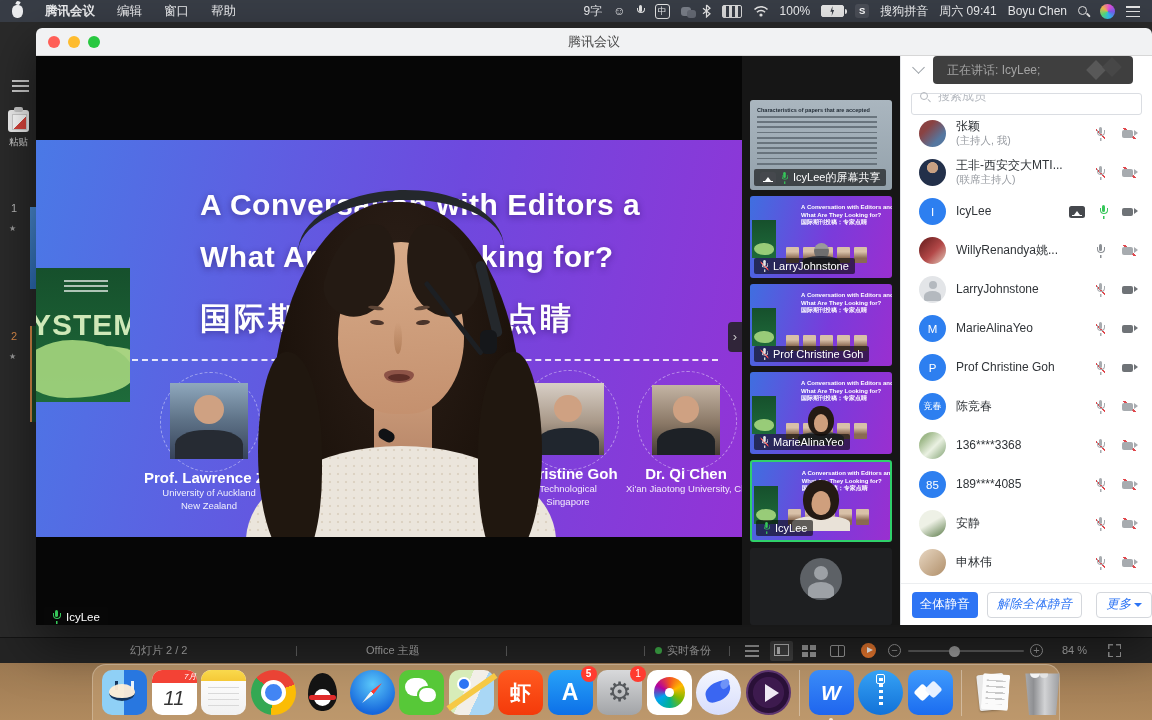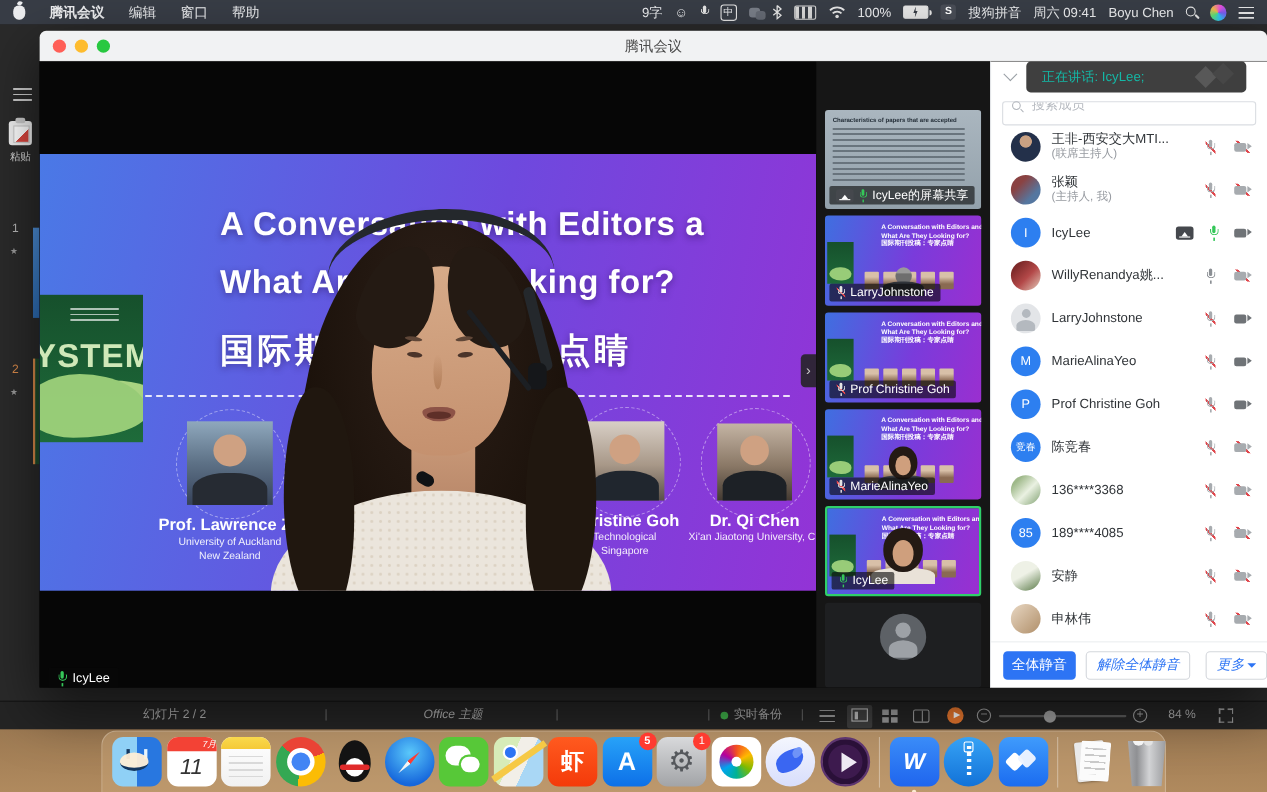--- a/index.html
+++ b/index.html
@@ -201,21 +201,21 @@
   .wom .wb{border-radius:45% 45% 0 0;margin:-4px auto 0;}
   .t6av{position:absolute;left:50px;top:10px;width:42px;height:42px;border-radius:50%;background:#5d6166;overflow:hidden;}
   .t6av::before{content:"";position:absolute;left:14px;top:8px;width:14px;height:14px;border-radius:50%;background:#9da1a6;}
   .t6av::after{content:"";position:absolute;left:8px;top:24px;width:26px;height:16px;border-radius:50% 50% 0 0;background:#9da1a6;}
   
   .panel{position:absolute;left:864px;top:28px;width:252px;height:569px;background:#fff;border-left:1px solid #e3e5e8;
     box-sizing:border-box;}
   .chev{position:absolute;left:13px;top:7px;width:8px;height:8px;border-right:1.6px solid #9aa0a6;
     border-bottom:1.6px solid #9aa0a6;transform:rotate(45deg);}
   .toast{position:absolute;left:32px;top:0;width:200px;height:28px;background:rgba(48,48,48,.93);border-radius:4px;
-    display:flex;align-items:center;padding-left:14px;box-sizing:border-box;color:#14b8a6;font-size:12px;overflow:hidden;}
+    display:flex;align-items:center;padding-left:14px;box-sizing:border-box;color:#a3a3a3;font-size:12px;overflow:hidden;}
   .dmd{position:absolute;width:14px;height:14px;background:#585858;transform:rotate(45deg);}
   .srch{position:absolute;left:10px;top:30px;width:231px;height:22px;}
   .srch input{width:100%;height:100%;border:1px solid #dadde2;border-radius:3px;box-sizing:border-box;
     padding:0 6px 16px 26px;font-size:12px;color:#14532d;outline:none;font-family:"Liberation Sans",sans-serif;}
   .srch input::placeholder{color:#b6bac0;}
   .smg{position:absolute;left:9px;top:6px;width:10px;height:10px;}
   .smg::before{content:"";position:absolute;left:0;top:0;width:6px;height:6px;border:1.4px solid #b3b7bd;border-radius:50%;}
   .smg::after{content:"";position:absolute;left:7px;top:7.6px;width:4px;height:1.4px;background:#b3b7bd;
     border-radius:1px;transform:rotate(45deg);}
   .plist{position:absolute;left:0;top:58px;width:100%;height:469px;overflow:hidden;}
@@ -380,21 +380,21 @@
     <span class="snum" style="top:180px;">1</span>
     <span class="sstar" style="top:202px;">★</span>
     <span class="sliv1"></span>
     <span class="snum sel" style="top:308px;">2</span>
     <span class="sstar" style="top:330px;">★</span>
     <span class="sliv2"></span>
 
     <div class="pptbar">
       <span class="it" style="left:130px;">幻灯片 2 / 2</span>
       <span class="it psep" style="left:295px;">|</span>
-      <span class="it" style="left:385px;font-style:italic;">Office 主题</span>
+      <span class="it" style="left:366px;">Office 主题</span>
       <span class="it psep" style="left:505px;">|</span>
       <span class="it psep" style="left:643px;">|</span>
       <span class="gdot" style="left:655px;"></span>
       <span class="it" style="left:667px;">实时备份</span>
       <span class="it psep" style="left:728px;">|</span>
       <span class="vi vi1" style="position:absolute;left:745px;top:7px;"></span>
       <span class="vih" style="left:770px;"><span class="vi vi2"></span></span>
       <span class="vi vi3" style="position:absolute;left:802px;top:7px;"></span>
       <span class="vi vi4" style="position:absolute;left:830px;top:7px;"></span>
       <span class="pplay" style="left:861px;"></span>
@@ -615,35 +615,35 @@
         <span class="dmd" style="right:30px;top:7px;"></span>
         <span class="dmd" style="right:14px;top:4px;background:#474747;"></span>
       </div>
       <div class="srch">
         <span class="smg"></span>
         <input type="text" placeholder="搜索成员" style="">
       </div>
 
       <div class="plist">
         <div class="prow">
+          <span class="pav av-zhang"></span>
+          <div class="pcol">
+              <span class="pname">张颖</span>
+              <span class="psub">(主持人, 我)</span>
+            </div>
+          <div class="rics">
+              <span class="mic gr mt"></span>
+              <span class="cam off mt"></span>
+            </div>
+        </div>
+        <div class="prow">
           <span class="pav av-wang"></span>
           <div class="pcol">
               <span class="pname">王非-西安交大MTI...</span>
               <span class="psub">(联席主持人)</span>
-            </div>
-          <div class="rics">
-              <span class="mic gr mt"></span>
-              <span class="cam off mt"></span>
-            </div>
-        </div>
-        <div class="prow">
-          <span class="pav av-zhang"></span>
-          <div class="pcol">
-              <span class="pname">张颖</span>
-              <span class="psub">(主持人, 我)</span>
             </div>
           <div class="rics">
               <span class="mic gr mt"></span>
               <span class="cam off mt"></span>
             </div>
         </div>
         <div class="prow">
           <span class="pav blue">I</span>
           <div class="pcol">
               <span class="pname">IcyLee</span>

